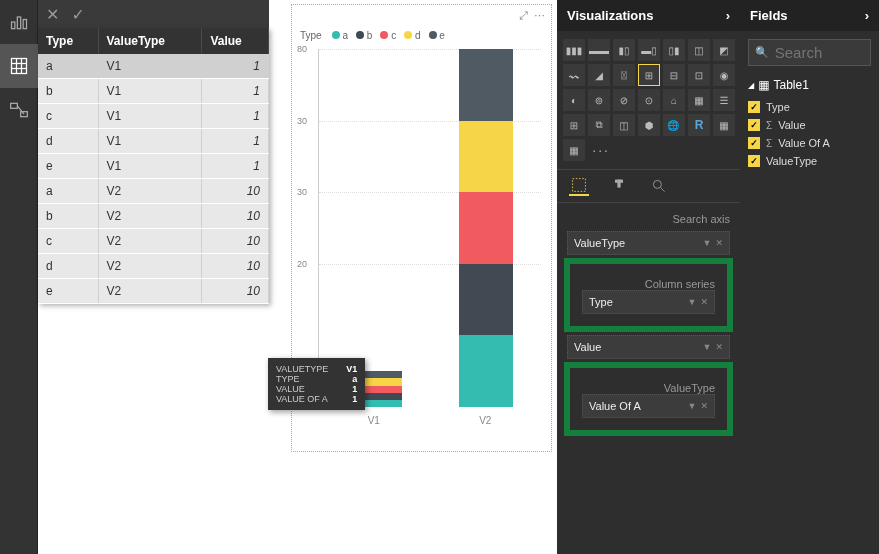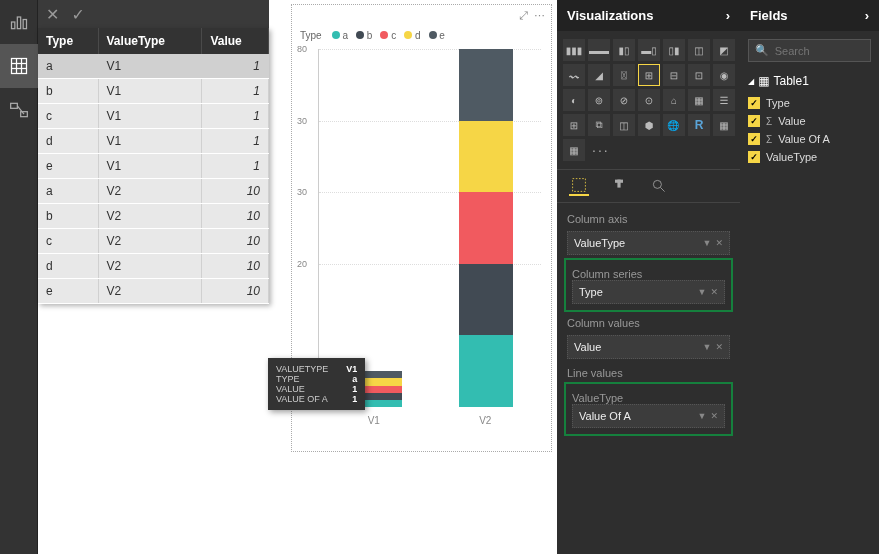--- a/index.html
+++ b/index.html
@@ -37,43 +37,43 @@
 .seg { width: 100%; }
 .xaxis { display: flex; margin-left: 26px; margin-right: 10px; }
 .xaxis div { flex: 1; text-align: center; font-size: 10px; color: #888; padding: 4px 0; }
 
 
 .tooltip { position: absolute; left: 268px; top: 358px; background: #333; color: #ccc; font-size: 9px; padding: 6px 8px; box-shadow: 2px 2px 6px rgba(0,0,0,0.4); }
 .tooltip .trow { display: flex; justify-content: space-between; gap: 18px; }
 .tooltip .trow .tv { color: #fff; font-weight: 600; }
 
 
-.viz-panel { position: absolute; left: 557px; top: 0; width: 183px; height: 100%; background: #2e2e2e; color: #ddd; font-size: 11px; }
+.viz-panel { position: absolute; left: 557px; top: 0; width: 183px; height: 100%; background: #2e2e2e; color: #ddd; font-size: 11px; text-align: right; }
 .panel-title { background: #222; padding: 8px 10px; font-weight: 600; color: #fff; font-size: 13px; display: flex; justify-content: space-between; align-items: center; }
 .viz-icons { padding: 8px 6px; display: grid; grid-template-columns: repeat(7, 22px); gap: 3px; }
 .viz-ic { width: 22px; height: 22px; background: #3a3a3a; display: flex; align-items: center; justify-content: center; cursor: pointer; font-size: 10px; color: #bbb; }
 .viz-ic.r { color: #5aa4d8; font-weight: bold; font-size: 12px; }
 .viz-ic.sel { border: 1px solid #f6d646; }
 .dots { color: #aaa; padding-left: 4px; font-size: 14px; letter-spacing: 2px; }
 
 .viz-tabs { display: flex; gap: 20px; padding: 6px 12px; border-top: 1px solid #444; border-bottom: 1px solid #444; }
 .viz-tabs .vt { width: 20px; height: 20px; display: flex; align-items: center; justify-content: center; cursor: pointer; color: #aaa; }
 .viz-tabs .vt.active { border-bottom: 2px solid #f6d646; }
 
 .wells { padding: 8px 10px; display: flex; flex-direction: column; gap: 6px; overflow-y: auto; }
 .well-label { color: #999; font-size: 11px; padding-top: 2px; }
 .well { background: #3c3c3c; border: 1px dotted #555; padding: 5px 6px; font-size: 11px; display: flex; justify-content: space-between; align-items: center; color: #eee; }
 .well .ctrls { color: #888; font-size: 9px; display: flex; gap: 4px; }
 .well.empty { color: #888; font-style: italic; }
-.hl { border: 2px solid #15803d; padding: 6px; margin: -3px; }
+.hl { border: 6px solid #15803d; padding: 12px; margin: -3px; }
 
 
 .fields-panel { position: absolute; left: 740px; top: 0; width: 139px; height: 100%; background: #2e2e2e; color: #ddd; font-size: 11px; }
 .search-box { margin: 8px; background: #3a3a3a; border: 1px solid #555; padding: 4px 6px; display: flex; align-items: center; gap: 6px; color: #aaa; }
-.search-box input { background: transparent; border: 0; color: #ddd; font-size: 11px; outline: none; width: 90px; }
+.search-box input { background: transparent; border: 0; color: #ddd; font-size: 15px; outline: none; width: 90px; }
 
 .table-hdr { display: flex; align-items: center; gap: 4px; padding: 4px 8px; color: #fff; font-size: 12px; }
 .table-hdr .tri { font-size: 8px; }
 .flist { padding: 2px 6px; }
 .frow { display: flex; align-items: center; gap: 6px; padding: 3px 2px; cursor: pointer; }
 .frow .cb { width: 12px; height: 12px; background: #f6d646; display: flex; align-items: center; justify-content: center; color: #000; font-size: 9px; font-weight: bold; }
 .frow .sigma { color: #aaa; font-size: 10px; }
 
 .chev { cursor: pointer; }
 </style>
@@ -287,50 +287,48 @@
         </svg>
       </div>
     <div class="vt">
         <svg viewBox="0 0 20 20" width="16" height="16">
           <circle cx="8" cy="8" r="5" fill="none" stroke="#aaa"></circle>
           <line x1="12" y1="12" x2="17" y2="17" stroke="#aaa"></line>
         </svg>
       </div>
   </div>
   <div class="wells">
-    <div class="well-label">Column axis</div>
+    <div class="well-label">Search axis</div>
     <div class="well">
         <span>ValueType</span>
         <span class="ctrls">
           <span>▼</span>
           <span>✕</span>
         </span>
       </div>
 
     <div class="hl">
       <div class="well-label">Column series</div>
       <div class="well">
           <span>Type</span>
           <span class="ctrls">
             <span>▼</span>
             <span>✕</span>
           </span>
         </div>
     </div>
 
-    <div class="well-label">Column values</div>
     <div class="well">
         <span>Value</span>
         <span class="ctrls">
           <span>▼</span>
           <span>✕</span>
         </span>
       </div>
 
-    <div class="well-label">Line values</div>
 
     <div class="hl">
       <div class="well-label">ValueType</div>
       <div class="well">
           <span>Value Of A</span>
           <span class="ctrls">
             <span>▼</span>
             <span>✕</span>
           </span>
         </div>

